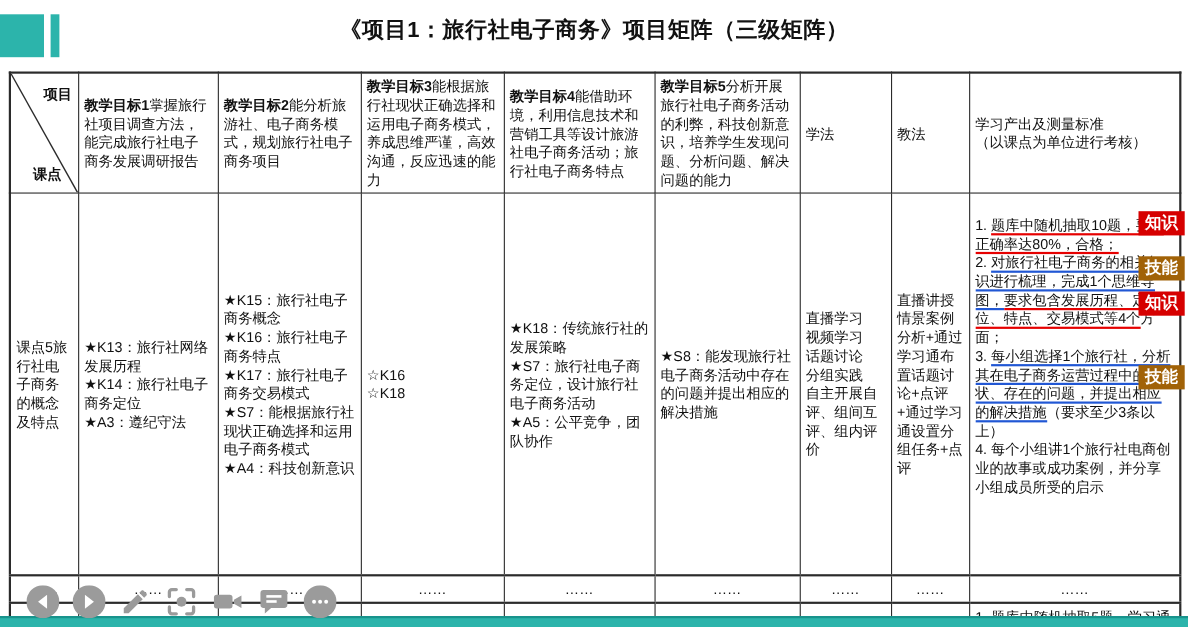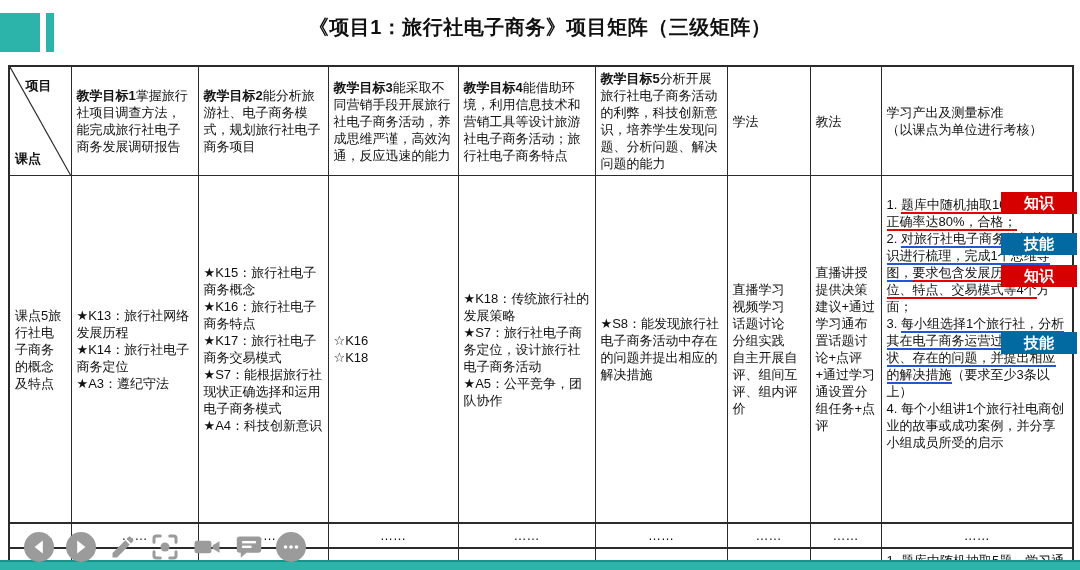--- a/index.html
+++ b/index.html
@@ -28,30 +28,30 @@
   tr.rdots td{border-top:2px solid #2b2b2b;border-bottom:2px solid #2b2b2b;text-align:center;}
   th.goal{vertical-align:top;font-weight:400;}
   th.goal b{font-weight:700;}
   th.center,td.center{text-align:center;}
   .pre{white-space:pre-line;border-radius:19px;}
   .vtop{vertical-align:top;}
   .plist{padding-left:11px;}
   
   .corner{position:relative;padding:0;}
   .corner svg{position:absolute;left:0;top:0;width:100%;height:100%;}
-  .corner .tr{position:absolute;top:10px;right:19px;font-weight:700;}
-  .corner .bl{position:absolute;bottom:8px;left:5px;font-weight:700;}
+  .corner .tr{position:absolute;top:10px;right:5px;font-weight:700;}
+  .corner .bl{position:absolute;bottom:8px;left:20px;font-weight:700;}
   
   .outcome-wrap{position:relative;white-space:pre-line;}
   .u-red{border-bottom:2px solid #E60000;}
   .u-blue{border-bottom:2px solid #2157D4;}
   .badge{position:absolute;color:#fff;font-weight:700;font-size:15px;line-height:20px;
-    padding:1px 23px;white-space:nowrap;}
+    padding:1px 6px;white-space:nowrap;}
   .badge-red{background:#D60000;}
-  .badge-blue{background:#0369a1;}
+  .badge-blue{background:#a16207;}
   .b1{top:13px;right:-10px;}
   .b2{top:54px;right:-10px;}
   .b3{top:86px;right:-10px;}
   .b4{top:153px;right:-10px;}
   
   .toolbar{position:absolute;left:24px;top:532px;display:flex;gap:12px;align-items:center;z-index:5;}
   .tool-btn{width:30px;height:30px;display:flex;align-items:center;justify-content:center;
     background:transparent;border:none;padding:0;cursor:pointer;}
   .tool-btn svg{display:block;}
 </style>
@@ -81,21 +81,21 @@
         <tr class="hdr">
       <th class="corner">
         <svg viewBox="0 0 62 95" preserveAspectRatio="none">
           <line x1="0" y1="0" x2="62" y2="95" stroke="#2b2b2b" stroke-width="1.2"></line>
         </svg>
         <span class="tr">项目</span>
         <span class="bl">课点</span>
       </th>
       <th class="goal"><b>教学目标1</b><span>掌握旅行社项目调查方法，能完成旅行社电子商务发展调研报告</span></th>
       <th class="goal"><b>教学目标2</b><span>能分析旅游社、电子商务模式，规划旅行社电子商务项目</span></th>
-      <th class="goal"><b>教学目标3</b><span>能采取不同营销手段开展旅行社电子商务活动，养成思维严谨，高效沟通，反应迅速的能力</span></th>
+      <th class="goal"><b>教学目标3</b><span>能根据旅行社现状正确选择和运用电子商务模式，养成思维严谨，高效沟通，反应迅速的能力</span></th>
       <th class="goal"><b>教学目标4</b><span>能借助环境，利用信息技术和营销工具等设计旅游社电子商务活动；旅行社电子商务特点</span></th>
       <th class="goal"><b>教学目标5</b><span>分析开展旅行社电子商务活动的利弊，科技创新意识，培养学生发现问题、分析问题、解决问题的能力</span></th>
       <th class="center">学法</th>
       <th class="center">教法</th>
       <th class="center pre">学习产出及测量标准
 （以课点为单位进行考核）</th>
     </tr>
 
     <tr class="r1">
       <td class="center">课点5旅行社电子商务的概念及特点</td>
@@ -112,21 +112,21 @@
       <td class="pre">★K18：传统旅行社的发展策略
 ★S7：旅行社电子商务定位，设计旅行社电子商务活动
 ★A5：公平竞争，团队协作</td>
       <td class="pre">★S8：能发现旅行社电子商务活动中存在的问题并提出相应的解决措施</td>
       <td class="pre plist">直播学习
 视频学习
 话题讨论
 分组实践
 自主开展自评、组间互评、组内评价</td>
       <td class="pre">直播讲授
-提供决策建议+通过学习通布置话题讨论+点评+通过学习通设置分组任务+点评</td>
+情景案例分析+通过学习通布置话题讨论+点评+通过学习通设置分组任务+点评</td>
       <td class="vtop">
         <div class="outcome-wrap">
           <span><span>1. </span><span class="u-red">题库中随机抽取10题，要求正确率达80%，合格；</span><span>
 2. </span><span class="u-blue">对旅行社电子商务的相关知识进行梳理，完成1个思维导图，</span><span class="u-red">要求包含发展历程、定位、特点、交易模式等4个</span><span>方面；
 3. </span><span class="u-blue">每小组选择1个旅行社，分析其在电子商务运营过程中的现状、存在的问题，并提出相应的解决措施</span><span>（要求至少3条以上）
 4. 每个小组讲1个旅行社电商创业的故事或成功案例，并分享小组成员所受的启示</span></span>
           <div class="badge badge-red b1">知识</div>
           <div class="badge badge-blue b2">技能</div>
           <div class="badge badge-red b3">知识</div>
           <div class="badge badge-blue b4">技能</div>

